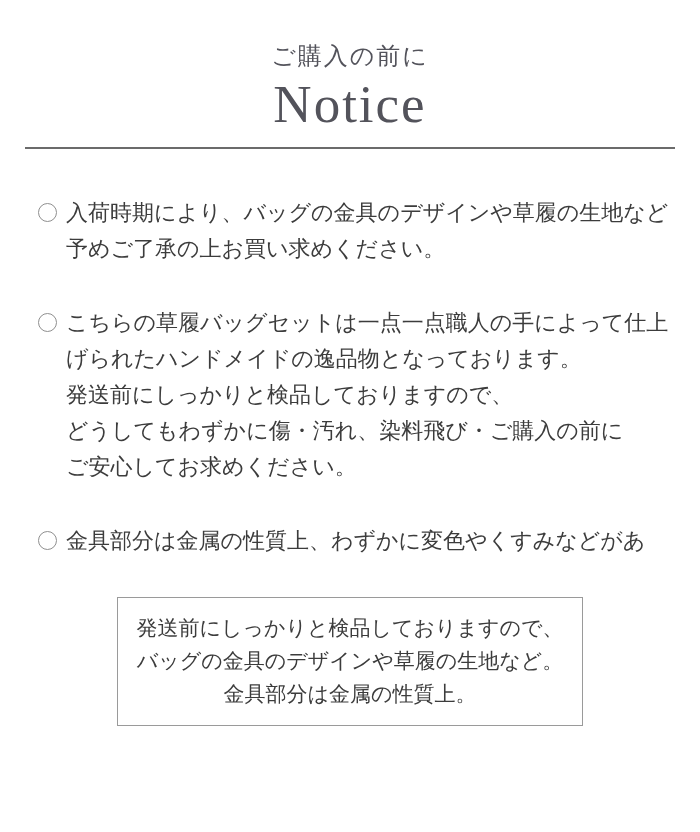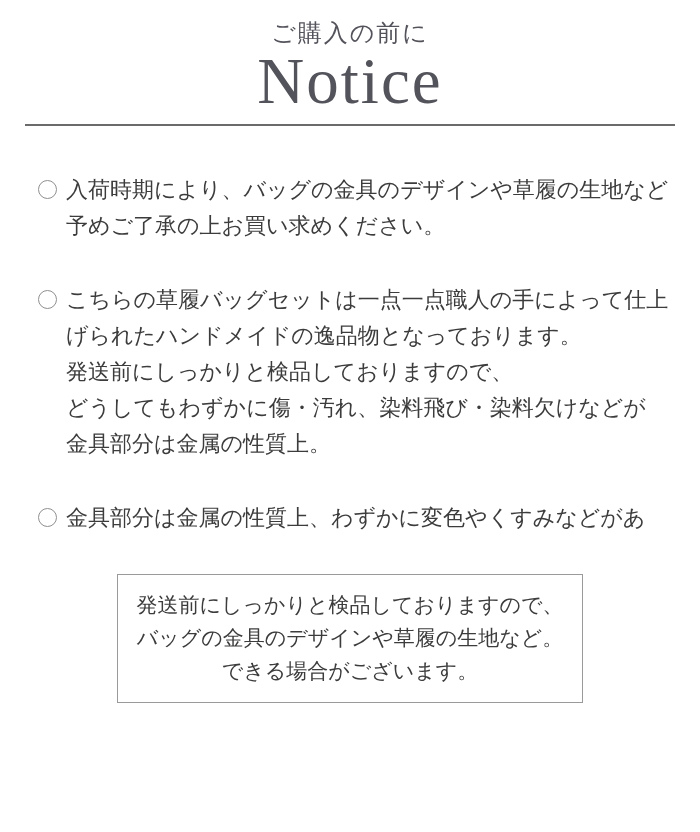--- a/index.html
+++ b/index.html
@@ -4,31 +4,31 @@
 <style>
   * { margin: 0; padding: 0; box-sizing: border-box; }
   html, body { width: 700px; }
   body {
     height: 832px;
     background: #ffffff;
     color: #3c3c3c;
     font-family: "Liberation Sans", "DejaVu Sans", sans-serif;
     overflow: hidden;
   }
-  .header { padding-top: 16px; text-align: center; color: #53535b; }
+  .header { padding-top: 39px; text-align: center; color: #53535b; }
   .subtitle {
     font-family: "Liberation Serif", "DejaVu Serif", serif;
     font-size: 24px;
     line-height: 34px;
     letter-spacing: 2px;
     font-weight: 400;
   }
   .title {
     font-family: "Liberation Serif", "DejaVu Serif", serif;
-    font-size: 65px;
+    font-size: 53px;
     line-height: 62px;
     letter-spacing: 2px;
     font-weight: 400;
   }
   .divider {
     border: none;
     border-top: 2px solid #6b6b6b;
     margin: 12px 25px 0 25px;
   }
   .content {
@@ -76,28 +76,28 @@
     <span class="bullet"></span>
     <div class="line">入荷時期により、バッグの金具のデザインや草履の生地など</div>
     <div class="line">予めご了承の上お買い求めください。</div>
   </div>
 
   <div class="notice-item">
     <span class="bullet"></span>
     <div class="line">こちらの草履バッグセットは一点一点職人の手によって仕上</div>
     <div class="line">げられたハンドメイドの逸品物となっております。</div>
     <div class="line">発送前にしっかりと検品しておりますので、</div>
-    <div class="line">どうしてもわずかに傷・汚れ、染料飛び・染料欠けなどが</div>
-    <div class="line">金具部分は金属の性質上。</div>
+    <div class="line">どうしてもわずかに傷・汚れ、染料飛び・ご購入の前に</div>
+    <div class="line">ご安心してお求めください。</div>
   </div>
 
   <div class="notice-item">
     <span class="bullet"></span>
     <div class="line">金具部分は金属の性質上、わずかに変色やくすみなどがあ</div>
   </div>
 
 </div>
 
 <div class="footer-box">
   <div class="line-c">発送前にしっかりと検品しておりますので、</div>
   <div class="line-c">バッグの金具のデザインや草履の生地など。</div>
-  <div class="line-c">できる場合がございます。</div>
+  <div class="line-c">金具部分は金属の性質上。</div>
 </div>
 
 </body></html>

